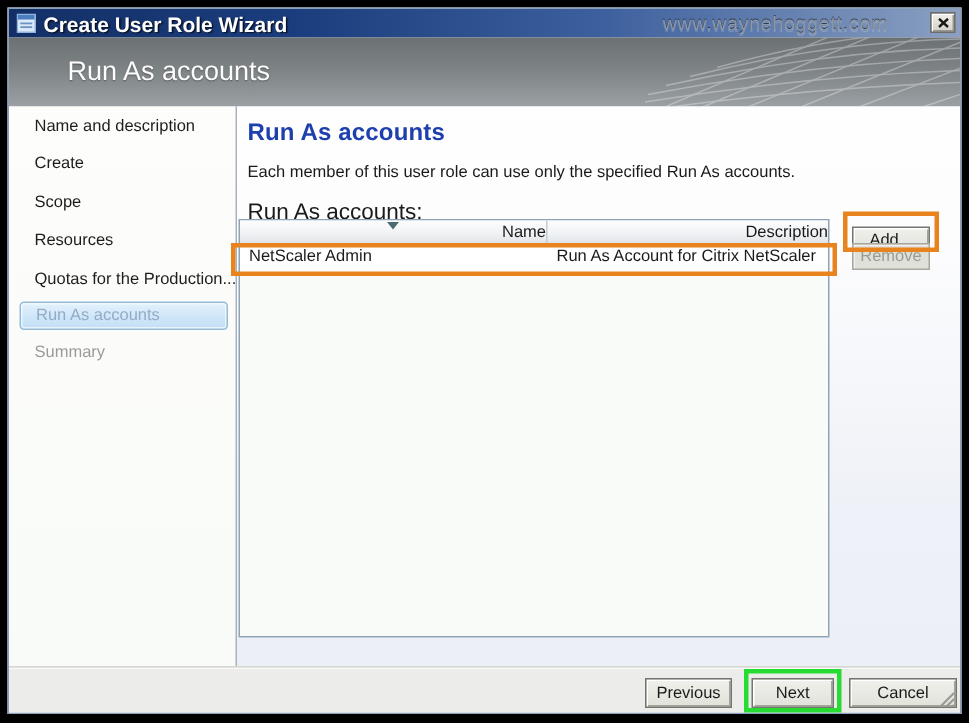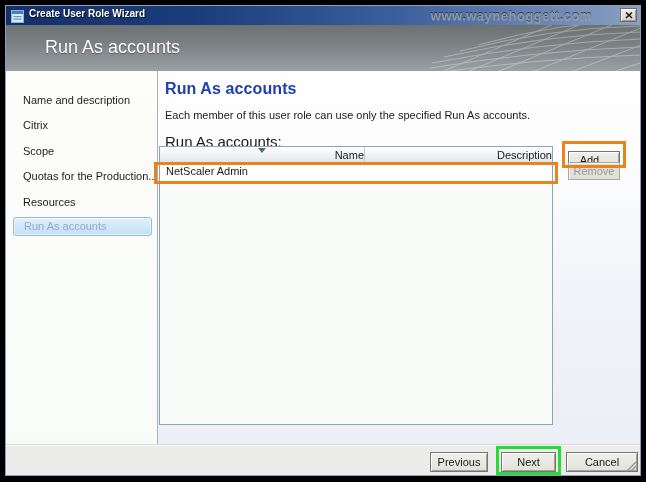--- a/index.html
+++ b/index.html
@@ -13,53 +13,52 @@
     border:1px solid #8aa0bd;background:#fff;box-sizing:border-box;
   }
   
   .titlebar{
     position:absolute;left:0;top:0;width:634px;height:19px;
     background:linear-gradient(90deg,#132f66 0%,#1b3d7d 30%,#3c5f9d 62%,#8ba0c2 100%);
     display:flex;align-items:center;
   }
   .app-icon{position:absolute;left:5px;top:3px;width:13px;height:13px;display:block;}
   .title-text{
-    position:absolute;left:23px;top:2px;font-size:10px;font-weight:bold;color:#ffffff;
+    position:absolute;left:23px;top:2px;font-size:14px;font-weight:bold;color:#ffffff;
     text-shadow:1px 1px 1px rgba(0,0,0,0.75);white-space:nowrap;
   }
   .close-btn{
     position:absolute;right:3px;top:2px;width:17px;height:14px;
     background:linear-gradient(180deg,#f2efe9,#d5d1c8);
     border:1px solid #6e6e66;box-sizing:border-box;
     box-shadow:inset 1px 1px 0 #ffffff, inset -1px -1px 0 #9a978e;
     display:flex;align-items:center;justify-content:center;cursor:default;
   }
   .watermark{
     position:absolute;right:48px;top:2px;z-index:30;
-    font-size:13px;font-weight:bold;letter-spacing:0.5px;color:#8d97a6;
+    font-size:13px;font-weight:normal;letter-spacing:0.5px;color:#8d97a6;
     text-shadow:0 -1px 0 rgba(0,0,0,0.55), 0 1px 0 rgba(255,255,255,0.18);
     white-space:nowrap;
   }
   
   .headerband{
     position:absolute;left:0;top:19px;width:634px;height:46px;
     background:linear-gradient(180deg,#6c7174 0%,#7d8285 45%,#9aa0a3 100%);
     overflow:hidden;
   }
   .band-title{
     position:absolute;left:39px;top:12px;font-size:18px;color:#fdfdfd;
     text-shadow:0 1px 1px rgba(0,0,0,0.35);white-space:nowrap;
   }
   .mesh{position:absolute;right:0;top:0;}
   
   .sidebar{
     position:absolute;left:0;top:65px;width:152px;height:373px;
     background:linear-gradient(180deg,#fdfdfc 0%,#f8fbf7 100%);
     border-right:1px solid #a9b2ba;box-sizing:border-box;
-    padding-top:16px;
   }
   .side-item{
     height:25.5px;display:flex;align-items:center;
     padding-left:17px;font-size:11px;color:#1d1d1d;cursor:default;white-space:nowrap;
   }
   .side-item.selected{
     margin:2px 5px 2px 7px;height:17.5px;padding-left:10px;
     background:linear-gradient(180deg,#e3f1fc 0%,#cfe6f8 55%,#c3dff6 100%);
     border:1px solid #96bbd7;border-radius:3px;
     color:#93abc6;box-shadow:inset 0 0 0 1px rgba(255,255,255,0.6);
@@ -174,44 +173,46 @@
           <path d="M90 52 L 218 0"></path>
           <path d="M128 52 L 232 12"></path>
           <path d="M168 52 L 240 28"></path>
         </g>
       </svg>
       <div class="band-title">Run As accounts</div>
     </div>
 
     <div class="sidebar">
       <div class="side-item">Name and description</div>
-      <div class="side-item">Citrix</div>
+      <div class="side-item">Create</div>
       <div class="side-item">Scope</div>
+      <div class="side-item">Resources</div>
       <div class="side-item">Quotas for the Production...</div>
-      <div class="side-item">Resources</div>
       <div class="side-item selected">Run As accounts</div>
+      <div class="side-item disabled">Summary</div>
     </div>
 
     <div class="main">
       <div class="main-heading">Run As accounts</div>
       <div class="main-desc">Each member of this user role can use only the specified Run As accounts.</div>
       <div class="list-label">Run As accounts:</div>
 
       <div class="listbox">
         <div class="lb-header">
           <div class="lb-col name">
             <span>Name</span>
             <span class="sort-icon"></span>
           </div>
           <div class="lb-col desc">
             <span>Description</span>
           </div>
         </div>
         <div class="lb-row">
           <div class="lb-cell name">NetScaler Admin</div>
+          <div class="lb-cell desc">Run As Account for Citrix NetScaler</div>
         </div>
       </div>
 
       <div class="btn btn-add">Add...</div>
       <div class="btn btn-remove disabled">Remove</div>
     </div>
 
     <div class="footer">
       <div class="btn btn-previous">Previous</div>
       <div class="btn btn-next">Next</div>

